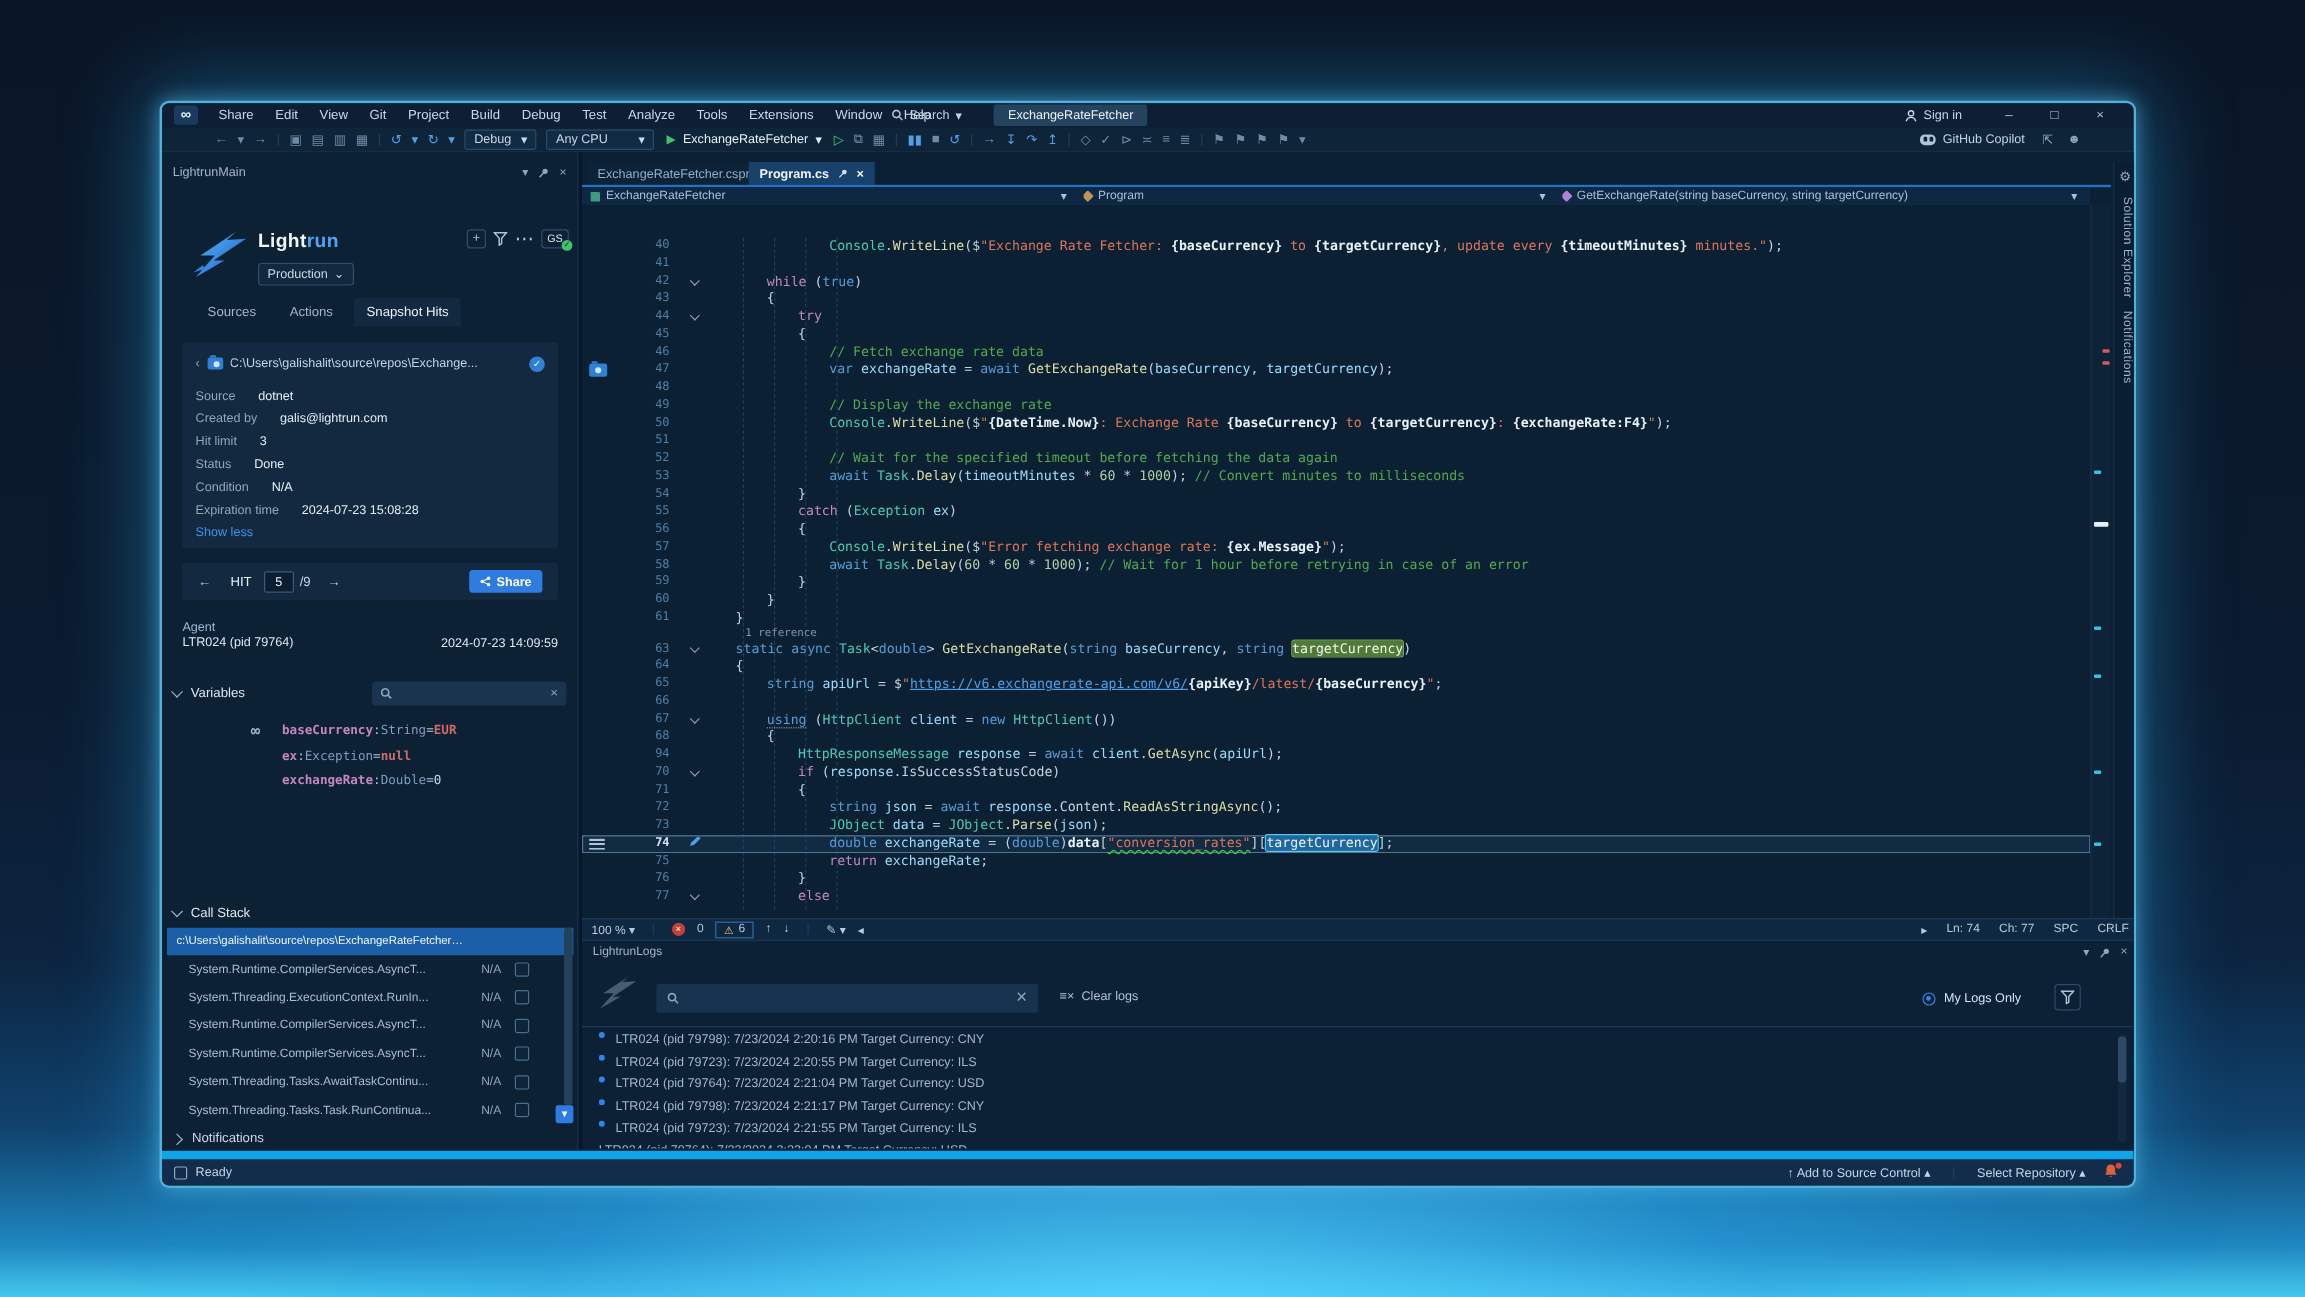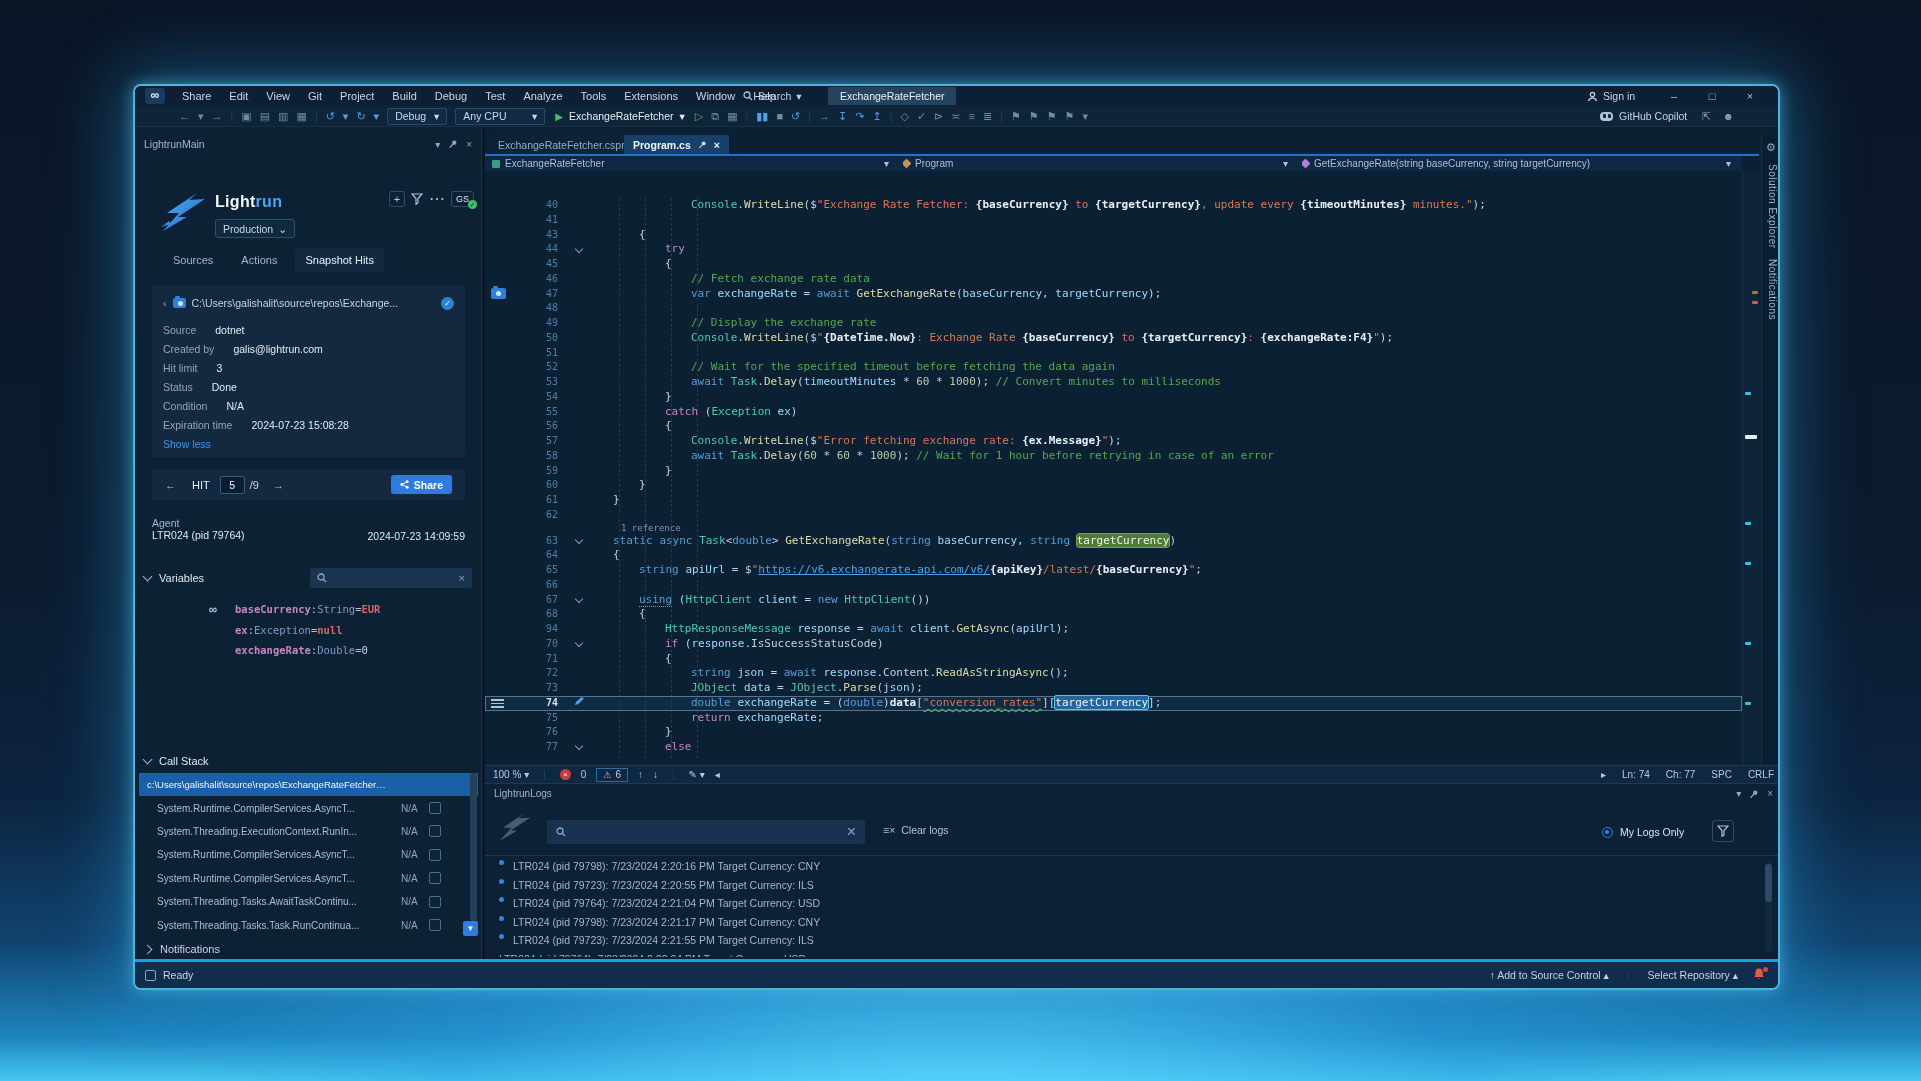--- a/index.html
+++ b/index.html
@@ -156,21 +156,21 @@
   .logs-div{position:absolute;left:0;top:71px;right:0;border-top:1px solid #1B3A57}
   .log-rows{position:absolute;left:14px;top:76px;right:24px;height:97px;overflow:hidden;font-size:10.5px;color:#9FB8CC}
   .log-row{height:18.5px;display:flex;align-items:flex-start;gap:9px}
   .log-dot{width:5px;height:5px;border-radius:50%;background:#2F86E8;flex:none}
   .logs-scroll{position:absolute;left:1280px;top:78px;width:7px;height:90px;background:#13293F;border-radius:3px}
   .logs-scroll i{position:absolute;left:0;top:2px;width:7px;height:38px;background:#2E4A66;border-radius:3px;display:block}
   
   .right-strip{position:absolute;left:1626px;top:49px;width:21px;height:630px;background:#0B1E31;border-left:1px solid #15304A}
   .vtab{writing-mode:vertical-rl;font-size:10px;color:#9FB6CC;margin:10px 0 0 5px;letter-spacing:.5px}
   .gear{margin:6px 0 2px 4px;color:#8FA6BC;font-size:11px}
-  .statusbar{position:absolute;left:0;bottom:0;right:0;height:29px;background:#122C4B;border-top:3px solid #0ea5e9;
+  .statusbar{position:absolute;left:0;bottom:0;right:0;height:29px;background:#122C4B;border-top:7px solid #0ea5e9;
     display:flex;align-items:center;font-size:10.5px;color:#C2D4E6;padding:0 10px}
   .sb-ic{width:11px;height:11px;border:1.5px solid #8FA6BC;border-radius:2px;margin-right:7px}
   .sb-right{margin-left:auto;display:flex;align-items:center;gap:14px}
   .bell{position:relative;width:16px;height:16px}
   .bell svg{display:block}
   .bell i{position:absolute;right:0;top:0;width:5px;height:5px;border-radius:50%;background:#E04040}
   .mag{width:10px;height:10px;flex:none}
 </style>
 </head>
 <body>
@@ -516,20 +516,28 @@
               <div class="cc" style="padding-left: 97px;"><span class="tk-ty">Console</span><span class="tk-pl">.</span><span class="tk-me">WriteLine</span><span class="tk-pl">($</span><span class="tk-str">"Exchange Rate Fetcher: </span><span class="tk-ip">{baseCurrency}</span><span class="tk-str"> to </span><span class="tk-ip">{targetCurrency}</span><span class="tk-str">, update every </span><span class="tk-ip">{timeoutMinutes}</span><span class="tk-str"> minutes."</span><span class="tk-pl">);</span></div>
             </div>
             <div class="crow">
               <div class="cm"></div>
               <div class="cn">41</div>
               <div class="cf"></div>
               <div class="cc" style="padding-left: 97px;"></div>
             </div>
             <div class="crow">
               <div class="cm"></div>
+              <div class="cn">42</div>
+              <div class="cf">
+                <span class="chev"></span>
+              </div>
+              <div class="cc" style="padding-left: 45px;"><span class="tk-ctl">while</span><span class="tk-pl"> (</span><span class="tk-kw">true</span><span class="tk-pl">)</span></div>
+            </div>
+            <div class="crow">
+              <div class="cm"></div>
               <div class="cn">43</div>
               <div class="cf"></div>
               <div class="cc" style="padding-left: 45px;"><span class="tk-pl">{</span></div>
             </div>
             <div class="crow">
               <div class="cm"></div>
               <div class="cn">44</div>
               <div class="cf">
                 <span class="chev"></span>
               </div>
@@ -631,26 +639,20 @@
               <div class="cm"></div>
               <div class="cn">60</div>
               <div class="cf"></div>
               <div class="cc" style="padding-left: 45px;"><span class="tk-pl">}</span></div>
             </div>
             <div class="crow">
               <div class="cm"></div>
               <div class="cn">61</div>
               <div class="cf"></div>
               <div class="cc" style="padding-left: 19px;"><span class="tk-pl">}</span></div>
-            </div>
-            <div class="crow">
-              <div class="cm"></div>
-              <div class="cn">62</div>
-              <div class="cf"></div>
-              <div class="cc" style="padding-left: 19px;"></div>
             </div>
             <div class="code-lens">1 reference</div>
             <div class="crow">
               <div class="cm"></div>
               <div class="cn">63</div>
               <div class="cf">
                 <span class="chev"></span>
               </div>
               <div class="cc" style="padding-left: 19px;"><span class="tk-kw">static</span><span class="tk-pl"> </span><span class="tk-kw">async</span><span class="tk-pl"> </span><span class="tk-ty">Task</span><span class="tk-pl">&lt;</span><span class="tk-kw">double</span><span class="tk-pl">&gt; </span><span class="tk-me">GetExchangeRate</span><span class="tk-pl">(</span><span class="tk-kw">string</span><span class="tk-pl"> </span><span class="tk-vr">baseCurrency</span><span class="tk-pl">, </span><span class="tk-kw">string</span><span class="tk-pl"> </span><span class="tk-hl">targetCurrency</span><span class="tk-pl">)</span></div>
             </div>

